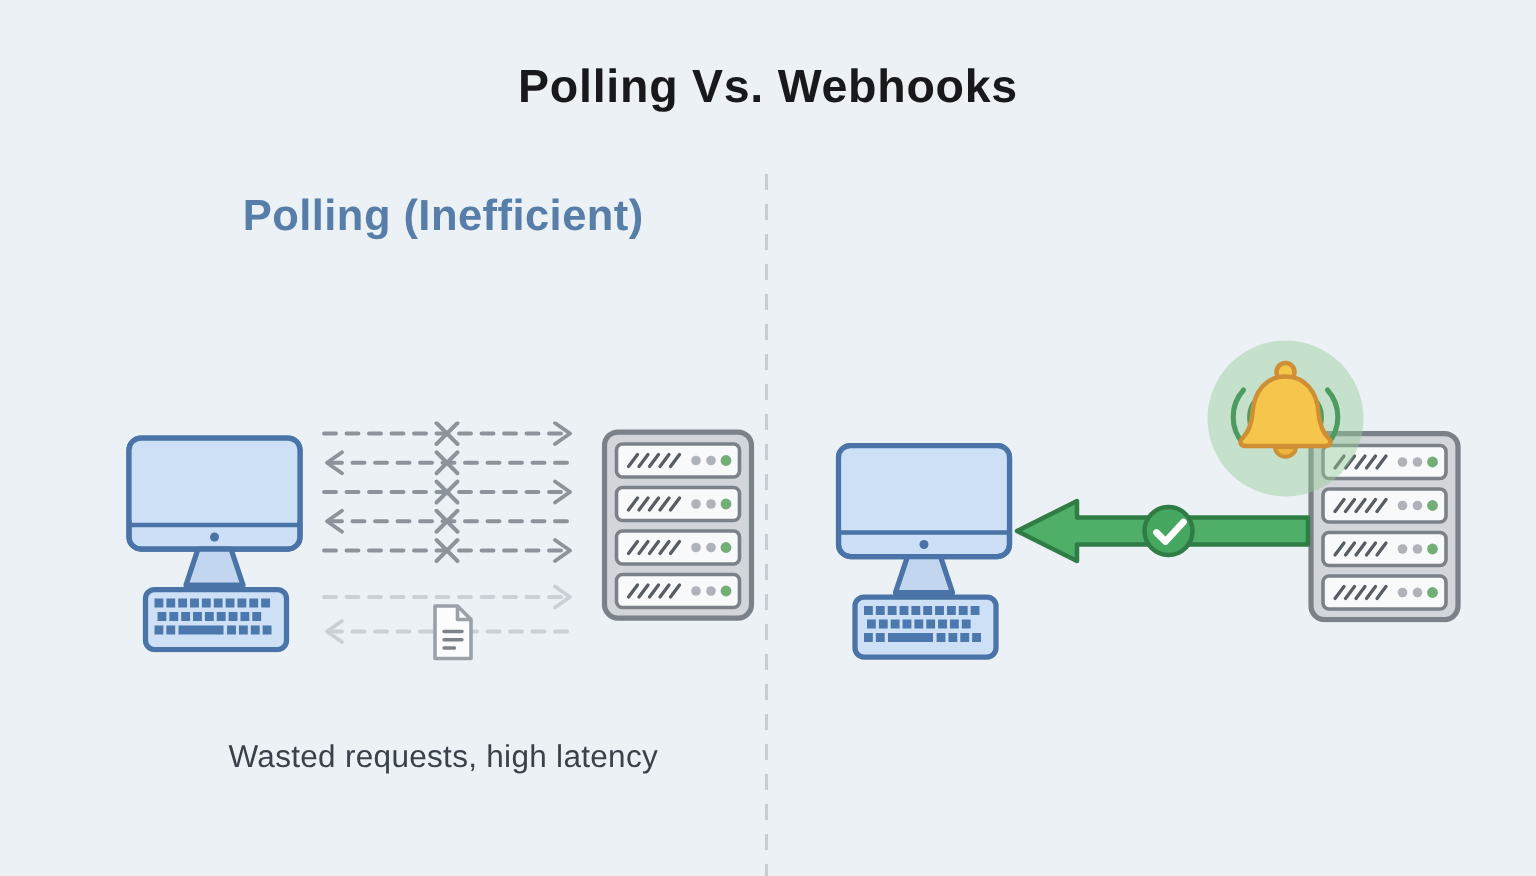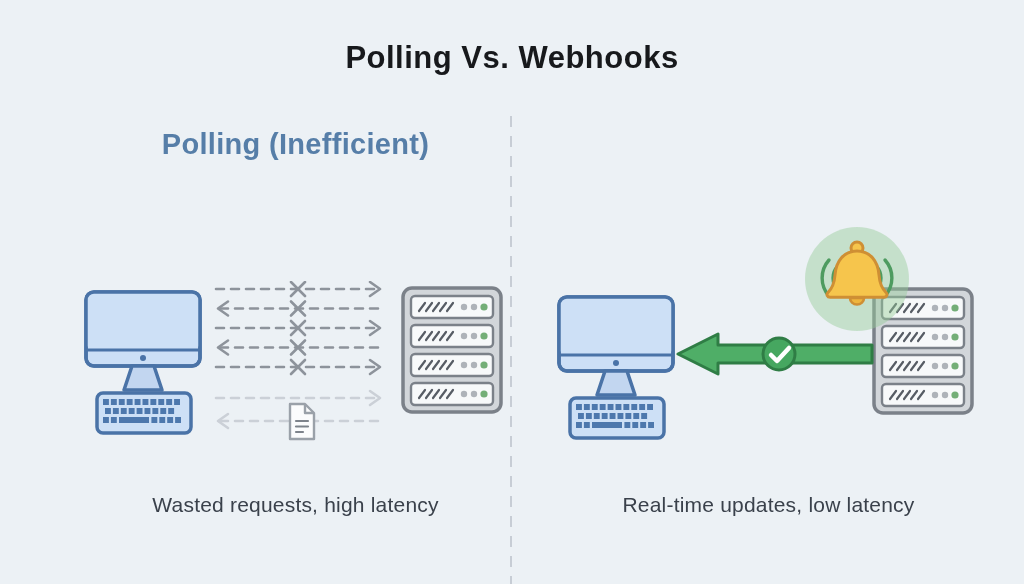--- a/index.html
+++ b/index.html
@@ -249,16 +249,15 @@
     </svg>
 
     <svg class="abs" style="left:163px;top:330px" width="198" height="48" viewBox="0 0 198 48">
       <path d="M2,24 L42,4 L42,15 L196,15 L196,33 L42,33 L42,44 Z" fill="#4fae67" stroke="#2f7d45" stroke-width="3" stroke-linejoin="round"></path>
       <g>
         <circle cx="103" cy="24" r="16" fill="#46a760" stroke="#2f7d45" stroke-width="3"></circle>
         <path d="M95,25 l6,6 l12,-13" fill="none" stroke="#ffffff" stroke-width="4.5" stroke-linecap="round" stroke-linejoin="round"></path>
       </g>
     </svg>
 
-    <p class="panel-caption">Real-time updates, low latency</p>
   </section>
 
 </div>
 
 </body></html>

